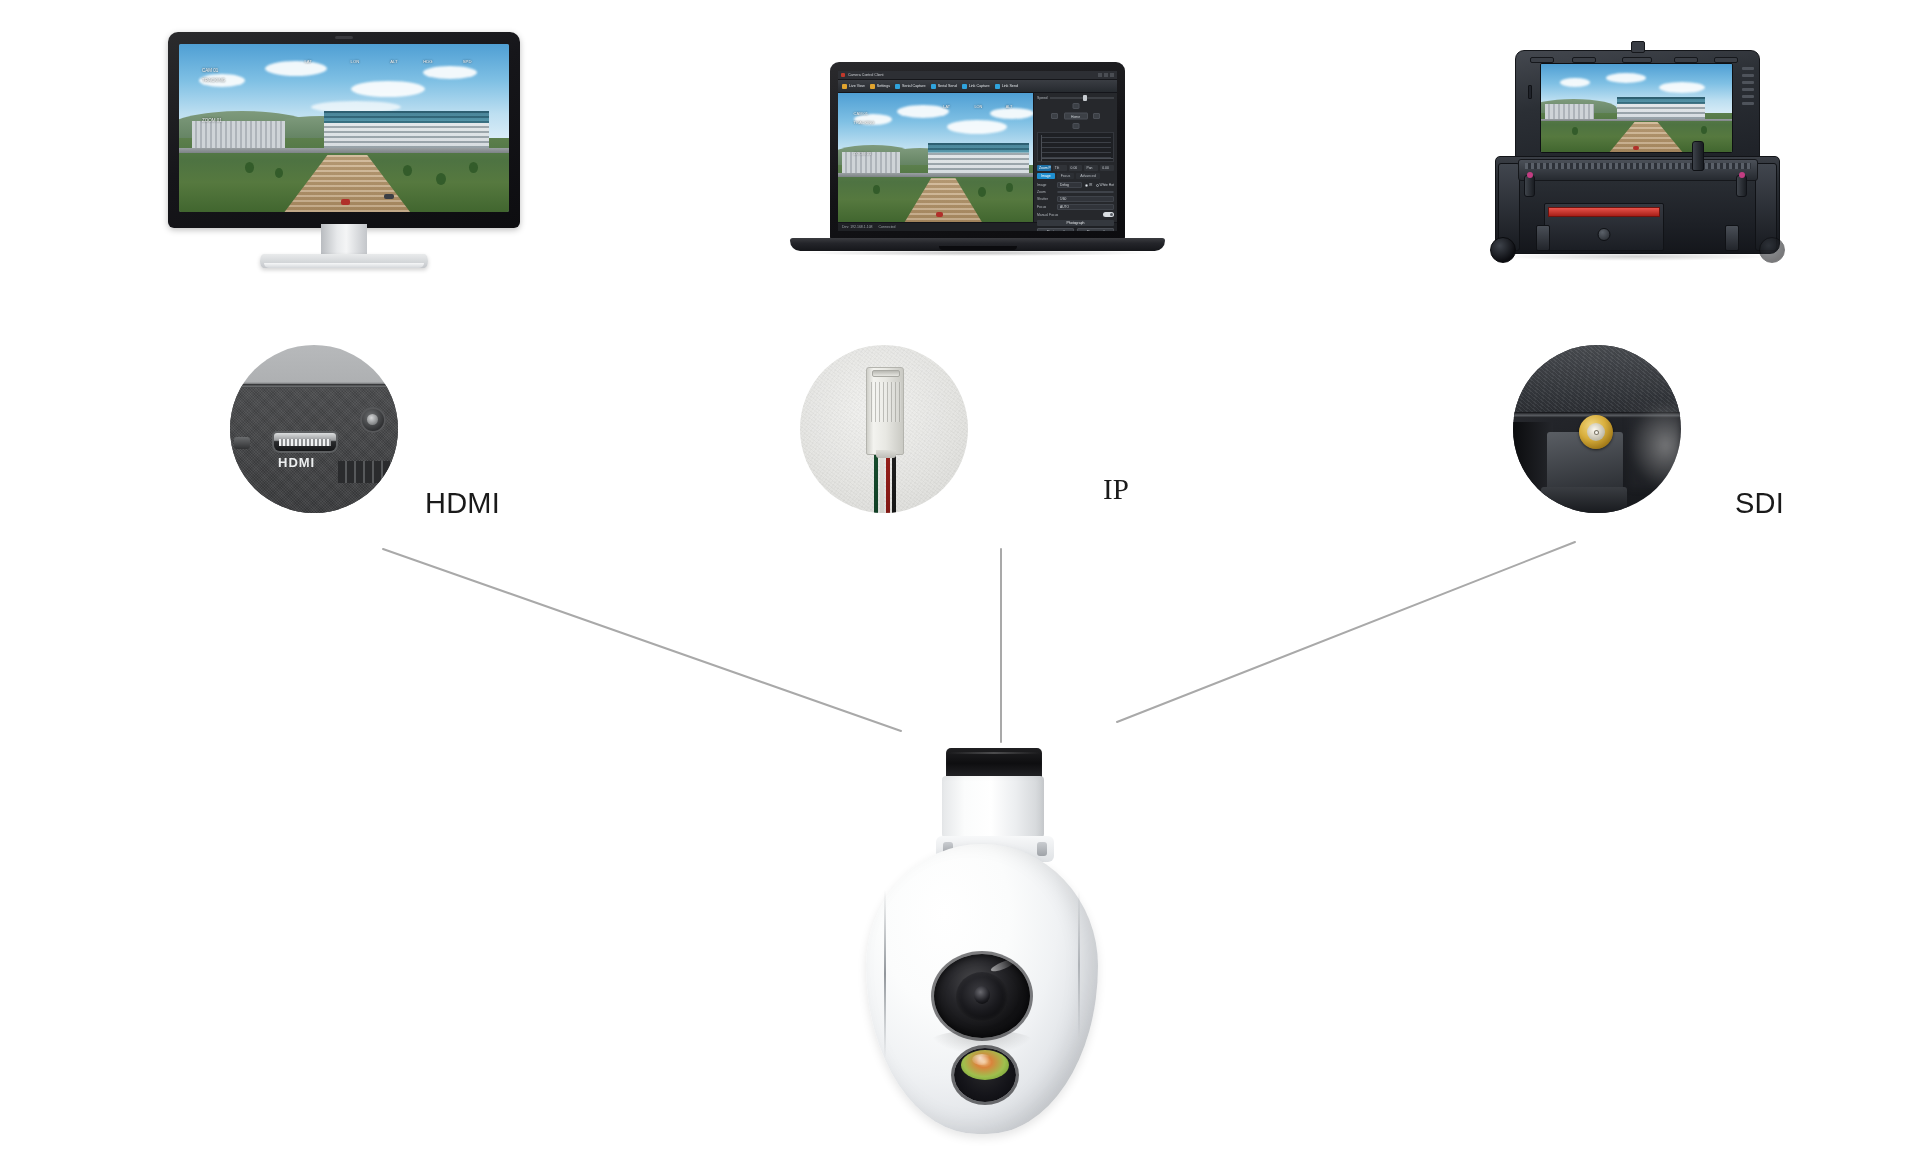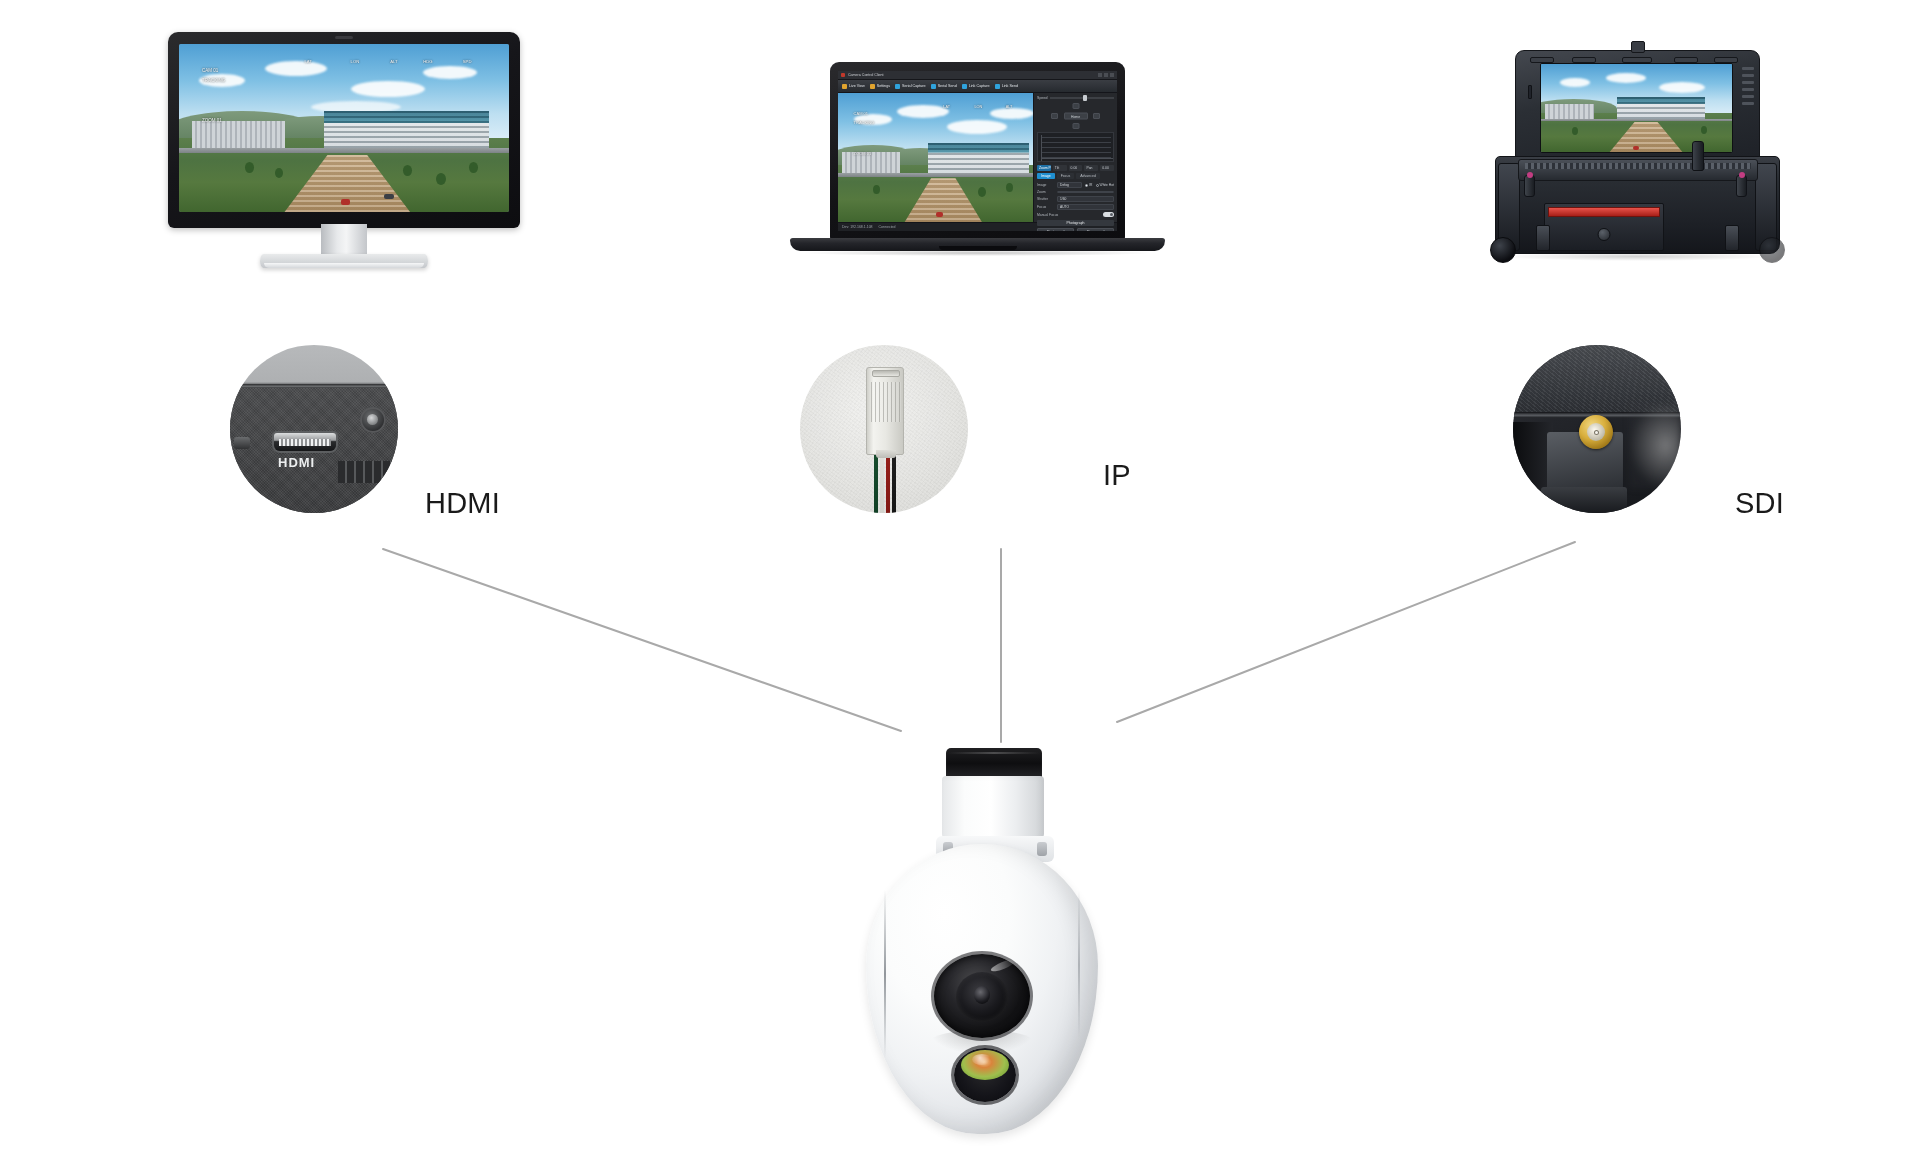--- a/index.html
+++ b/index.html
@@ -844,21 +844,21 @@
     <div class="wire w-green"></div>
     <div class="wire w-white"></div>
     <div class="wire w-red"></div>
     <div class="wire w-dark"></div>
     <div class="rj45">
       <div class="rj45-top"></div>
       <div class="rj45-pins"></div>
       <div class="rj45-clip"></div>
     </div>
   </div>
-  <div class="port-label" style="left:1103px;top:459px;">IP</div>
+  <div class="port-label" style="left:1103px;top:473px;font-family:Liberation Serif, serif;">IP</div>
 
   <div class="circ" id="circ-sdi">
     <div class="sdi-bg"></div>
     <div class="sdi-top-tex"></div>
     <div class="sdi-band"></div>
     <div class="sdi-dark-left"></div>
     <div class="sdi-block"></div>
     <div class="sdi-shaft"></div>
     <div class="sdi-blur-right"></div>
     <div class="sdi-conn"></div>

